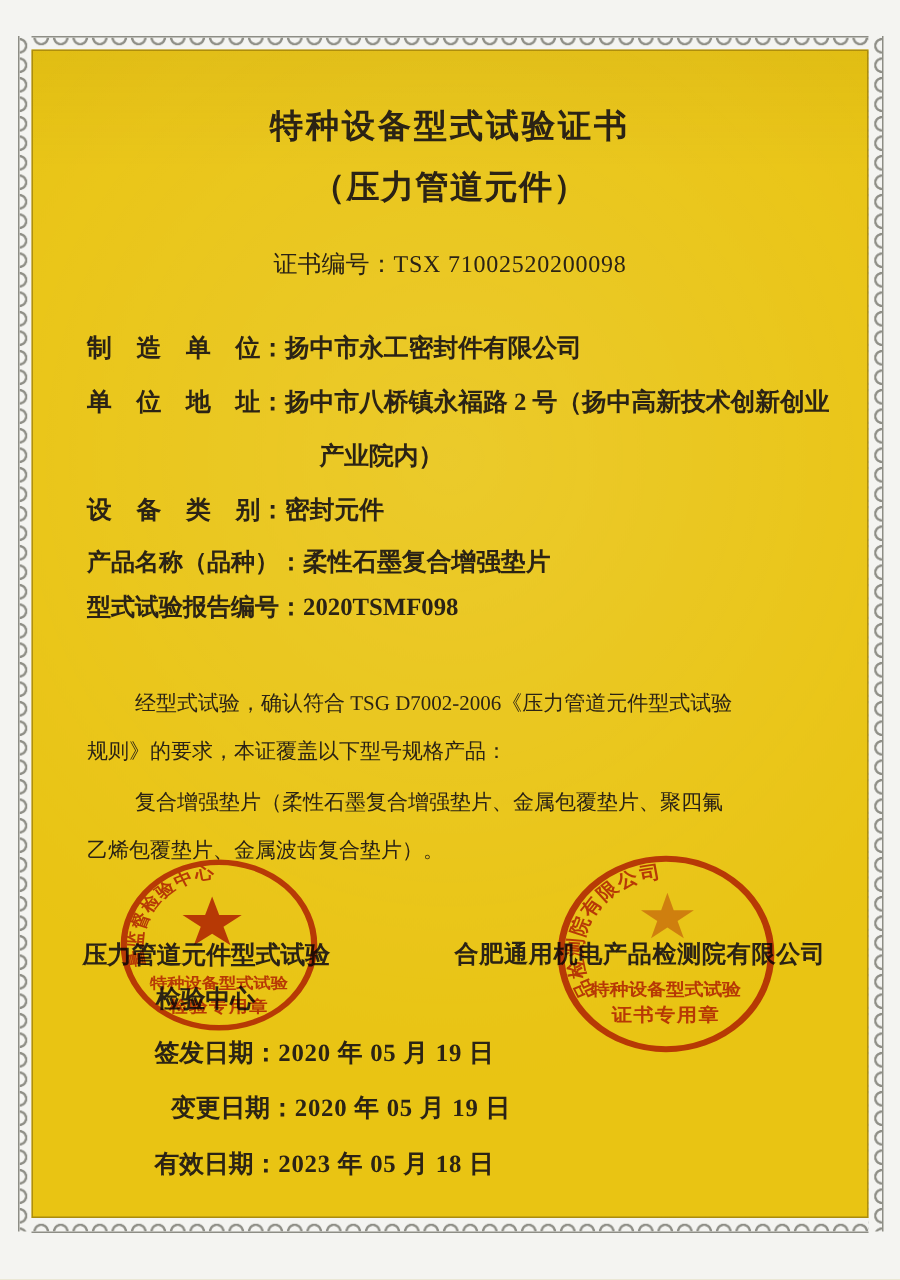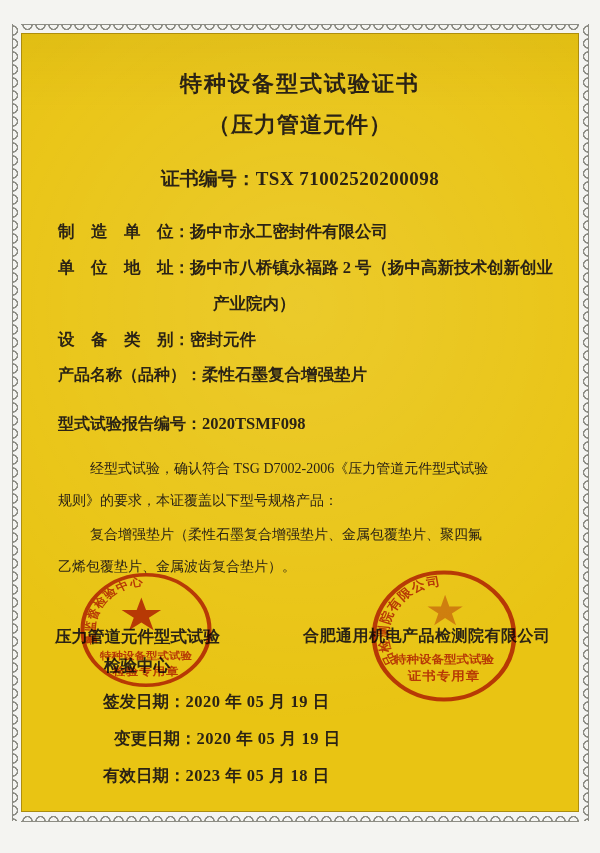--- a/index.html
+++ b/index.html
@@ -53,21 +53,21 @@
     background-image:radial-gradient(120% 90% at 50% 35%, rgba(255,255,255,0.10), rgba(0,0,0,0) 60%),
                      linear-gradient(180deg, rgba(120,90,0,0.07), rgba(0,0,0,0) 10%);
     border:1px solid rgba(125,98,10,.55);
     box-sizing:border-box;
   }
   
   .txt{position:absolute;z-index:2;white-space:nowrap;color:var(--ink);}
   .center{left:0;width:600px;text-align:center;}
   .title{top:69px;font-size:22px;font-weight:bold;letter-spacing:2px;}
   .subtitle{top:110px;font-size:22px;font-weight:bold;letter-spacing:1px;}
-  .certno{top:166px;font-size:19px;font-weight:bold;}
+  .certno{top:166px;font-size:16px;font-weight:normal;}
   .certno .val{letter-spacing:.5px;}
   .row{font-size:16.5px;font-weight:700;}
   .row .lbl{font-weight:700;margin-top:36px;}
   .row-tight .lbl{font-size:16px;letter-spacing:0;}
   .para{font-size:14px;font-weight:400;letter-spacing:0;}
   .issuer{font-size:16.5px;font-weight:700;}
   .issuer-right{font-size:16px;letter-spacing:.5px;}
   .daterow{font-size:16.5px;font-weight:700;}
   .daterow .val{letter-spacing:.5px;}
   
@@ -110,21 +110,21 @@
   </div>
 
   <div class="txt row" style="top:329px;left:58px;">
     <span class="lbl">设　备　类　别：</span><span class="val">密封元件</span>
   </div>
 
   <div class="txt row row-tight" style="top:364px;left:58px;">
     <span class="lbl">产品名称（品种）：</span><span class="val">柔性石墨复合增强垫片</span>
   </div>
 
-  <div class="txt row row-tight" style="top:414px;left:58px;font-family:Liberation Serif, serif;">
+  <div class="txt row row-tight" style="top:395px;left:58px;font-family:Liberation Serif, serif;">
     <span class="lbl">型式试验报告编号：</span><span class="val">2020TSMF098</span>
   </div>
 
   <div class="txt para" style="top:460px;left:90px;">经型式试验，确认符合 TSG D7002-2006《压力管道元件型式试验</div>
   <div class="txt para" style="top:492px;left:58px;">规则》的要求，本证覆盖以下型号规格产品：</div>
   <div class="txt para" style="top:526px;left:90px;">复合增强垫片（柔性石墨复合增强垫片、金属包覆垫片、聚四氟</div>
   <div class="txt para" style="top:558px;left:58px;">乙烯包覆垫片、金属波齿复合垫片）。</div>
 
   <div class="txt issuer" style="top:626px;left:55px;">压力管道元件型式试验</div>
   <div class="txt issuer" style="top:655px;left:104px;">检验中心</div>

